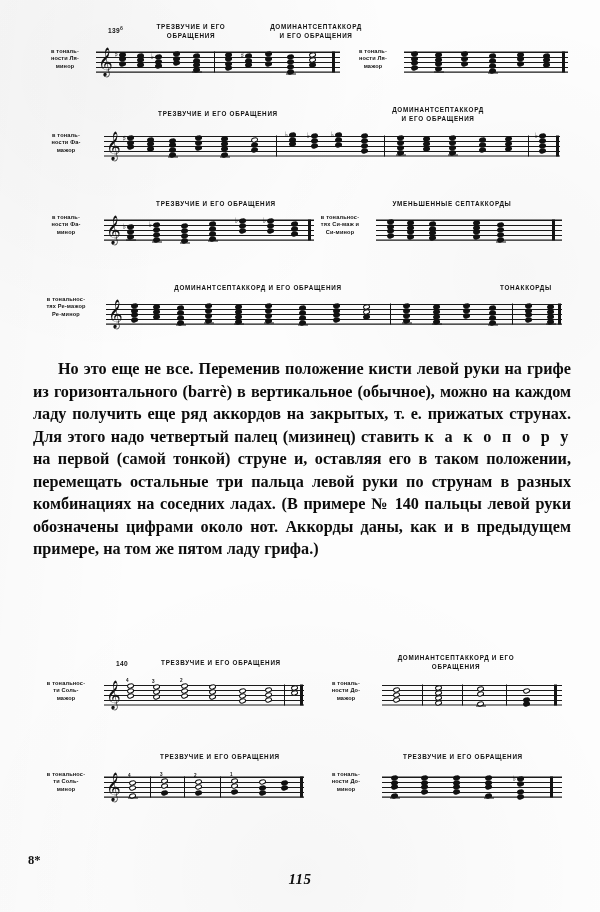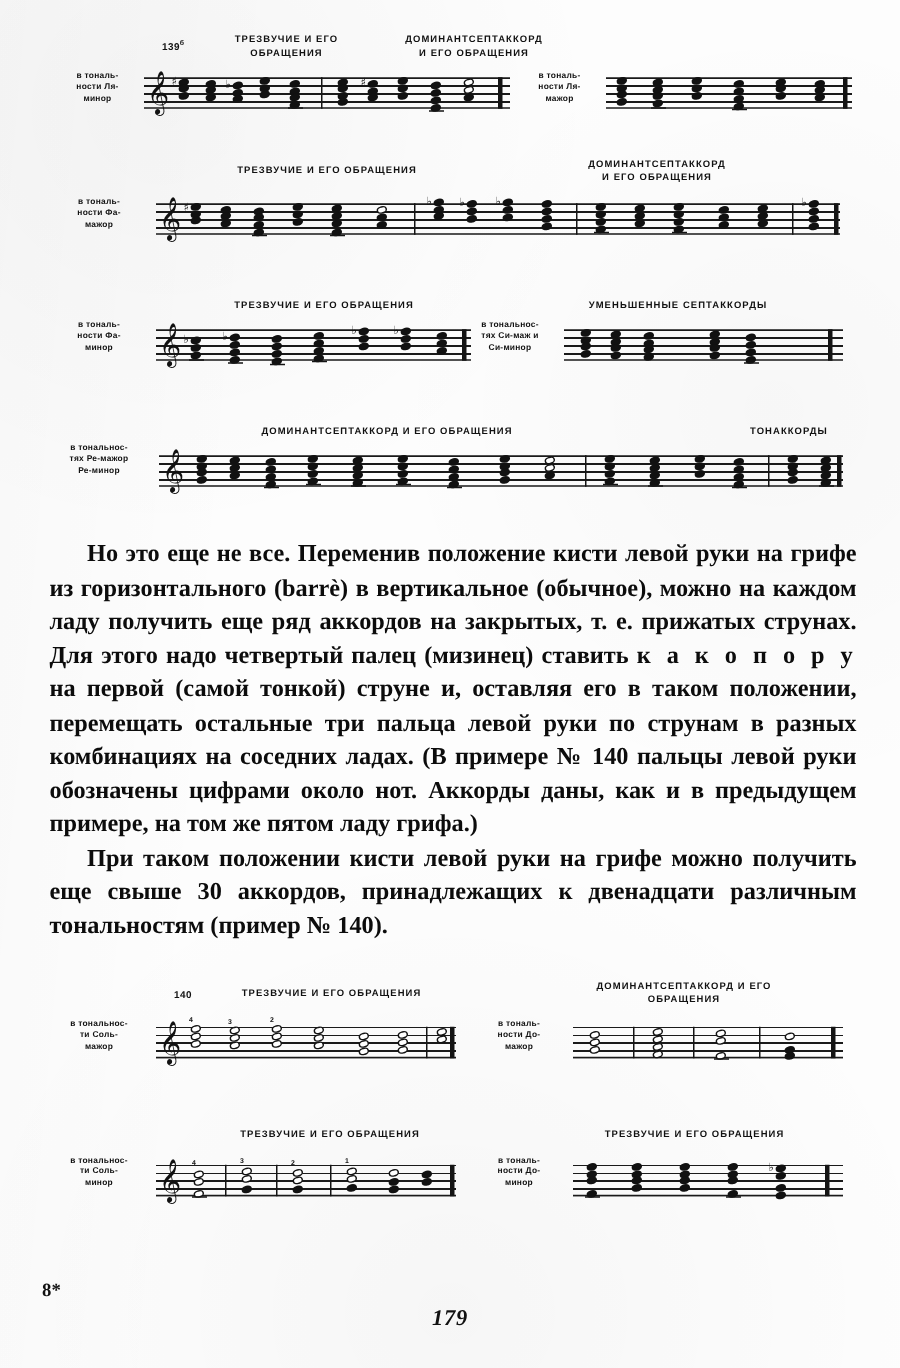--- a/index.html
+++ b/index.html
@@ -656,21 +656,20 @@
           <span class="nh" style="top:10.5px"></span>
         <span class="nh" style="top:16px"></span>
           <span class="ledger" style="top:20px"></span>
       </div>
       <div class="barline heavy" style="left:452px;"></div>
     </div>
   </div>
 
   <div id="prose" style="top:358px;">
     <p><span>Но это еще не все. Переменив положение кисти левой руки на грифе из горизонтального (barrè) в вертикальное (обычное), можно на каждом ладу получить еще ряд аккордов на закрытых, т. е. прижатых струнах. Для этого надо четвертый палец (мизинец) ставить </span><span class="sp">к а к   о п о р у</span><span> на первой (самой тонкой) струне и, оставляя его в таком положении, перемещать остальные  три пальца левой руки по струнам в разных комбинациях на соседних ладах. (В примере № 140 пальцы левой руки обозначены цифрами около нот. Аккорды даны, как и в предыдущем примере, на том же пятом ладу грифа.)</span></p>
-    <p>При таком положении кисти левой руки на грифе можно получить еще свыше 30 аккордов, принадлежащих к двенадцати различным тональностям (пример № 140).</p>
   </div>
 
   <div class="ex-block" style="left:0;top:655px;width:600px;height:180px;">
 
     <div class="ex-num" style="left:116px;top:5px;">140</div>
 
     <div class="sys-head" style="left:140px;top:4px;width:162px;">ТРЕЗВУЧИЕ И ЕГО ОБРАЩЕНИЯ</div>
 
     <div class="sys-head" style="left:380px;top:-1px;width:152px;">ДОМИНАНТСЕПТАККОРД  И  ЕГО
 ОБРАЩЕНИЯ</div>
@@ -845,15 +844,15 @@
           <span class="nh" style="top:4.5px"></span>
         <span class="nh" style="top:13px"></span>
           <span class="nh" style="top:17.5px"></span>
         <span class="acc" style="top:-1px">♭</span>
       </div>
       <div class="barline heavy" style="left:168px;"></div>
     </div>
   </div>
 
   <div class="sig">8*</div>
-  <div class="folio">179</div>
+  <div class="folio">115</div>
 
 </div>
 
 </body></html>

